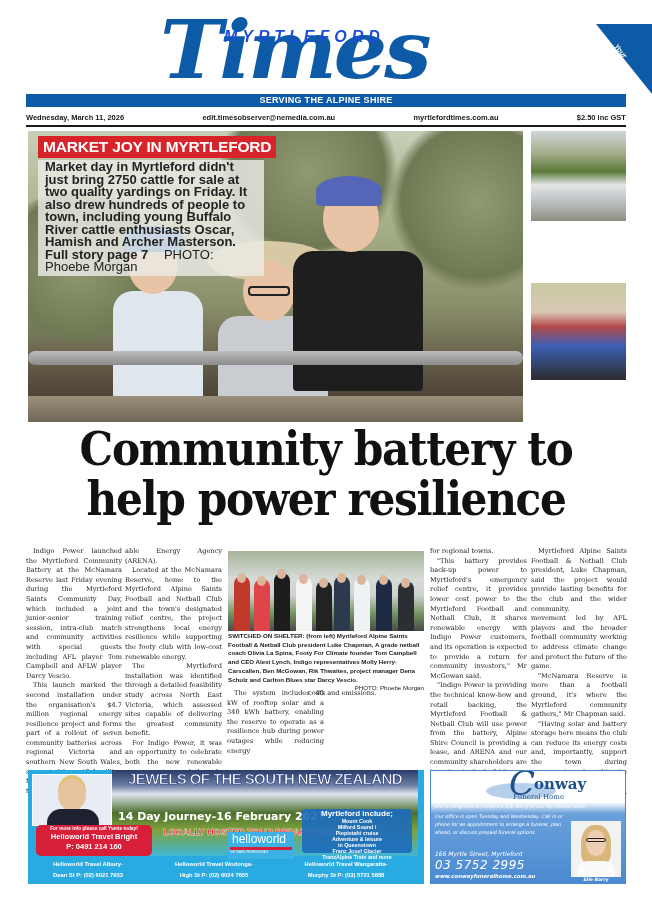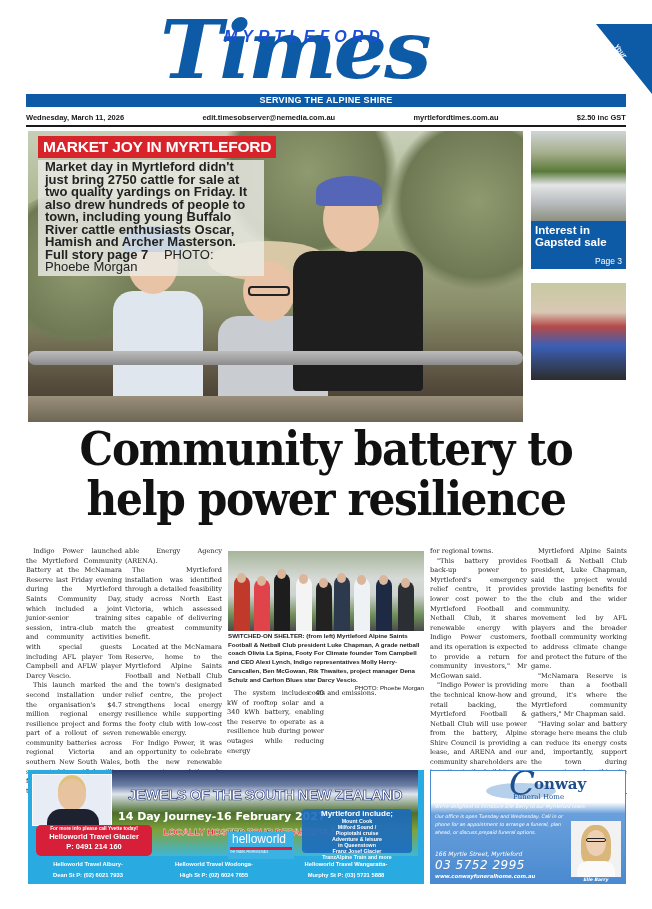--- a/index.html
+++ b/index.html
@@ -64,21 +64,21 @@
     .photo2 .phead { position: absolute; width: 9px; height: 10px; border-radius: 50%; background: #dbb69a; }
     .caption2 { position: absolute; left: 228px; top: 632px; width: 196px; font-family: "Liberation Sans", sans-serif; font-weight: bold; font-size: 6.2px; line-height: 8.7px; color: #222; }
     .caption2 .credit { display: block; text-align: right; font-weight: normal; }
 
     
     .ad-travel { position: absolute; left: 28px; top: 770px; width: 396px; height: 114px; background: #29abe2; overflow: hidden; }
     .ad-travel .portrait { position: absolute; left: 4px; top: 4px; width: 80px; height: 52px; background: #e8edf5; border: 1px solid #fff; }
     .ad-travel .portrait .face { position: absolute; left: 25px; top: 4px; width: 28px; height: 32px; border-radius: 50%; background: #e7c39f; box-shadow: 0 -4px 0 #e1c27a; }
     .ad-travel .portrait .vest { position: absolute; left: 14px; top: 34px; width: 52px; height: 18px; background: #1e2230; border-radius: 14px 14px 0 0; }
     .ad-travel .scene { position: absolute; left: 84px; top: 0; width: 306px; height: 86px; background: linear-gradient(180deg, #2a3d6b 0%, #6c7fa3 18%, #dfe5ef 28%, #4d6f2e 50%, #7fa23c 70%, #3fb6d6 100%); }
-    .ad-title { position: absolute; left: 84px; top: 16px; width: 306px; font-family: "Liberation Sans", sans-serif; font-weight: bold; font-size: 15px; color: #fff; text-align: center; letter-spacing: -0.6px; -webkit-text-stroke: 0.6px #1c2f78; line-height: 17px; }
+    .ad-title { position: absolute; left: 84px; top: 0; width: 306px; font-family: "Liberation Sans", sans-serif; font-weight: bold; font-size: 15px; color: #fff; text-align: center; letter-spacing: -0.6px; -webkit-text-stroke: 0.6px #1c2f78; line-height: 17px; }
     .ad-sub { position: absolute; left: 84px; top: 16px; width: 306px; font-family: "Liberation Sans", sans-serif; font-weight: bold; font-size: 9.5px; color: #e32636; text-align: center; letter-spacing: -0.3px; margin-top: 40px; -webkit-text-stroke: 0.3px #fff; }
     .ad-date { position: absolute; left: 90px; top: 40px; font-family: "DejaVu Sans", sans-serif; font-weight: bold; font-size: 11px; color: #fff; }
     .highlights { position: absolute; left: 274px; top: 39px; width: 110px; height: 44px; background: rgba(28,108,190,0.9); border-radius: 4px; color: #fff; font-family: "Liberation Sans", sans-serif; font-weight: bold; text-align: center; padding-top: 1px; }
     .highlights .hh { font-size: 8px; line-height: 8px; }
     .highlights .hi { font-size: 5.3px; line-height: 6px; }
     .bright-box { position: absolute; left: 8px; top: 55px; width: 116px; height: 31px; background: #d71f3a; border-radius: 5px; color: #fff; font-family: "Liberation Sans", sans-serif; text-align: center; font-weight: bold; }
     .bright-box .b1 { font-size: 4.8px; line-height: 6px; margin-top: 1px; }
     .bright-box .b2 { font-size: 7.5px; line-height: 10px; }
     .bright-box .b3 { font-size: 7.5px; line-height: 10px; }
     .hw-logo { position: absolute; left: 200px; top: 62px; width: 66px; height: 27px; background: #3bb2e3; color: #fff; font-family: Liberation Sans, sans-serif; font-size: 12px; line-height: 14px; padding-left: 4px; }
@@ -158,42 +158,38 @@
 
   <div class="hero-headline">MARKET JOY IN MYRTLEFORD</div>
   <div class="hero-caption">
     <span>Market day in Myrtleford didn't just bring 2750 cattle for sale at two quality yardings on Friday. It also drew hundreds of people to town, including young Buffalo River cattle enthusiasts Oscar, Hamish and Archer Masterson. Full story page 7</span>
     <span class="photo">PHOTO: Phoebe Morgan</span>
   </div>
 </div>
 
 <div class="teaser teaser1">
   <div class="teaser-img"></div>
-  <div class="tbox">
-    <div class="ttitle">Interest in Gapsted sale</div>
-    <div class="tpage">Page 3</div>
-  </div>
 </div>
 <div class="teaser teaser2">
   <div class="teaser-img"></div>
 </div>
 
 <div class="headline">
   <div>Community battery to</div>
   <div>help power resilience</div>
 </div>
 
 <div class="col c1">
   <p>Indigo Power launched the Myrtleford Community Battery at the McNamara Reserve last Friday evening during the Myrtleford Saints Community Day, which included a joint junior-senior training session, intra-club match and community activities with special guests including AFL player Tom Campbell and AFLW player Darcy Vescio.</p>
   <p>This launch marked the second installation under the organisation's $4.7 million regional energy resilience project and forms part of a rollout of seven community batteries across regional Victoria and southern New South Wales, supported by a $3.4 million funding commitment from the Australian Renew-</p>
 </div>
 <div class="col c2">
   <p style="text-indent:0">able Energy Agency (ARENA).</p>
+  <p>Located at the McNamara Reserve, home to the Myrtleford Alpine Saints Football and Netball Club and the town's designated relief centre, the project strengthens local energy resilience while supporting the footy club with low-cost renewable energy.</p>
   <p>The Myrtleford installation was identified through a detailed feasibility study across North East Victoria, which assessed sites capable of delivering the greatest community benefit.</p>
-  <p>Located at the McNamara Reserve, home to the Myrtleford Alpine Saints Football and Netball Club and the town's designated relief centre, the project strengthens local energy resilience while supporting the footy club with low-cost renewable energy.</p>
   <p>For Indigo Power, it was an opportunity to celebrate both the new renewable energy system and the role local sporting clubs play as hubs for community connection.</p>
 </div>
 
 <div class="photo2">
   <div class="person" style="left:6px;height:55px;background:#c0392b;"></div>
     <div class="phead" style="left:9px;top:22px;"></div>
   <div class="person" style="left:26px;height:52px;background:#e0444a;"></div>
     <div class="phead" style="left:29px;top:25px;"></div>
   <div class="person" style="left:46px;height:58px;background:#1d1d1d;"></div>
     <div class="phead" style="left:49px;top:18px;"></div>
@@ -251,21 +247,21 @@
     <div class="hi">Mount Cook</div>
     <div class="hi">Milford Sound /</div>
     <div class="hi">Piopiotahi cruise</div>
     <div class="hi">Adventure &amp; leisure</div>
     <div class="hi">in Queenstown</div>
     <div class="hi">Franz Josef Glacier</div>
     <div class="hi">TranzAlpine Train and more</div>
   </div>
   <div class="bright-box">
     <div class="b1">For more info please call Yvette today!</div>
-    <div class="b2">Helloworld Travel Glacier</div>
+    <div class="b2">Helloworld Travel Bright</div>
     <div class="b3">P: 0491 214 160</div>
   </div>
   <div class="hw-logo">
     <span>helloworld</span>
     <div class="bar"></div>
     <div class="tag">THE TRAVEL PROFESSIONALS</div>
   </div>
   <div class="branch br1">
     <div>Helloworld Travel Albury-</div>
     <div>Dean St  P: (02) 6021 7933</div>

